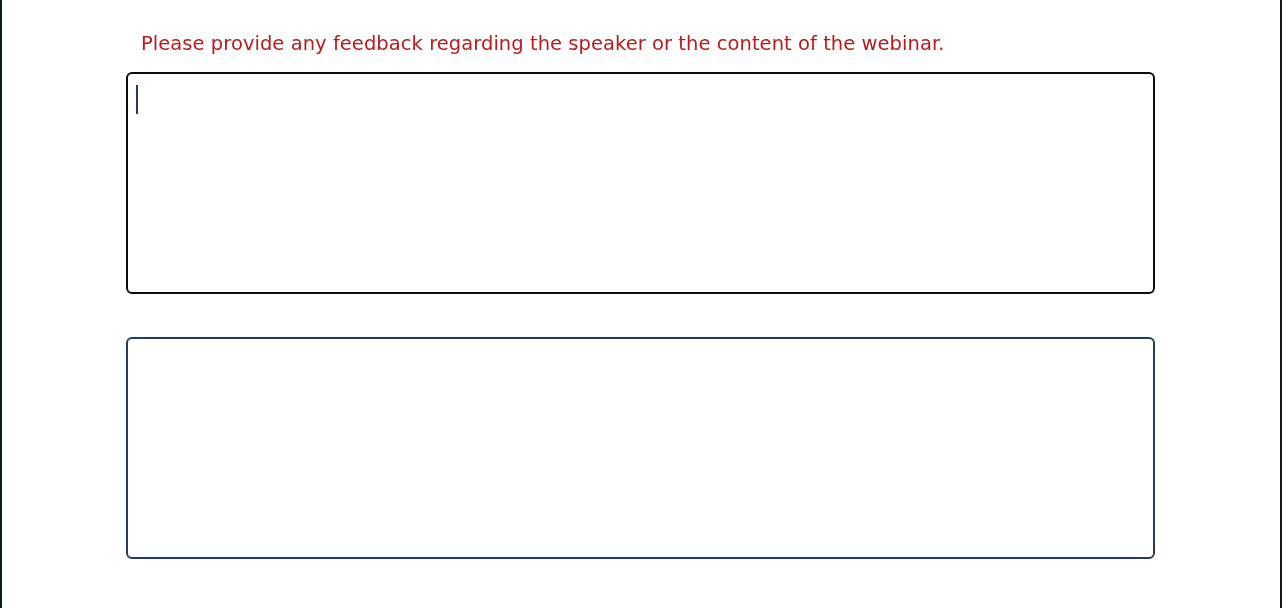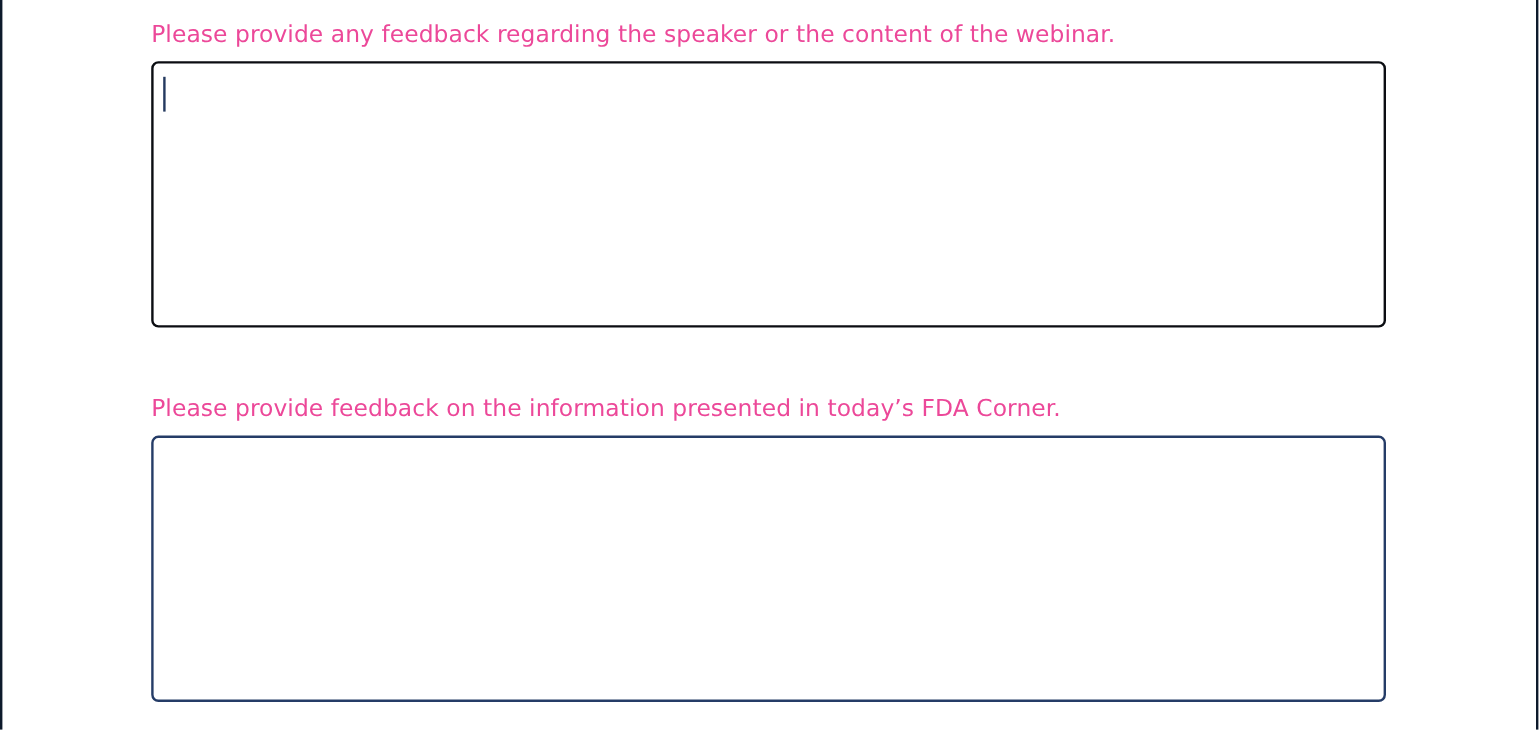--- a/index.html
+++ b/index.html
@@ -46,24 +46,24 @@
     left: 126px;
     width: 1029px;
   }
   .question.q1 { top: 16px; }
   .question.q2 { top: 328px; }
 
   .q-label {
     font-family: "DejaVu Sans", sans-serif;
     font-size: 19.5px;
     line-height: 26px;
-    color: #ec4899;
+    color: #b91c1c;
     letter-spacing: 0.05px;
     white-space: nowrap;
-    margin: 0;
+    margin: 15px;
     padding: 0;
   }
 
   .textarea-wrap {
     position: relative;
     margin-top: 9px;
     width: 1029px;
     height: 222px;
     box-sizing: border-box;
     background: #ffffff;
@@ -119,20 +119,19 @@
 
     <div class="question q1">
       <p class="q-label">Please provide any feedback regarding the speaker or the content of the webinar.</p>
       <div class="textarea-wrap focused">
         <textarea class="textarea-field" placeholder="" style=""></textarea>
         <div class="caret"></div>
       </div>
     </div>
 
     <div class="question q2">
-      <p class="q-label">Please provide feedback on the information presented in today’s FDA Corner.</p>
       <div class="textarea-wrap resting">
         <textarea class="textarea-field" placeholder="" style=""></textarea>
       </div>
     </div>
 
   </div>
 </div>
 
 </body></html>

